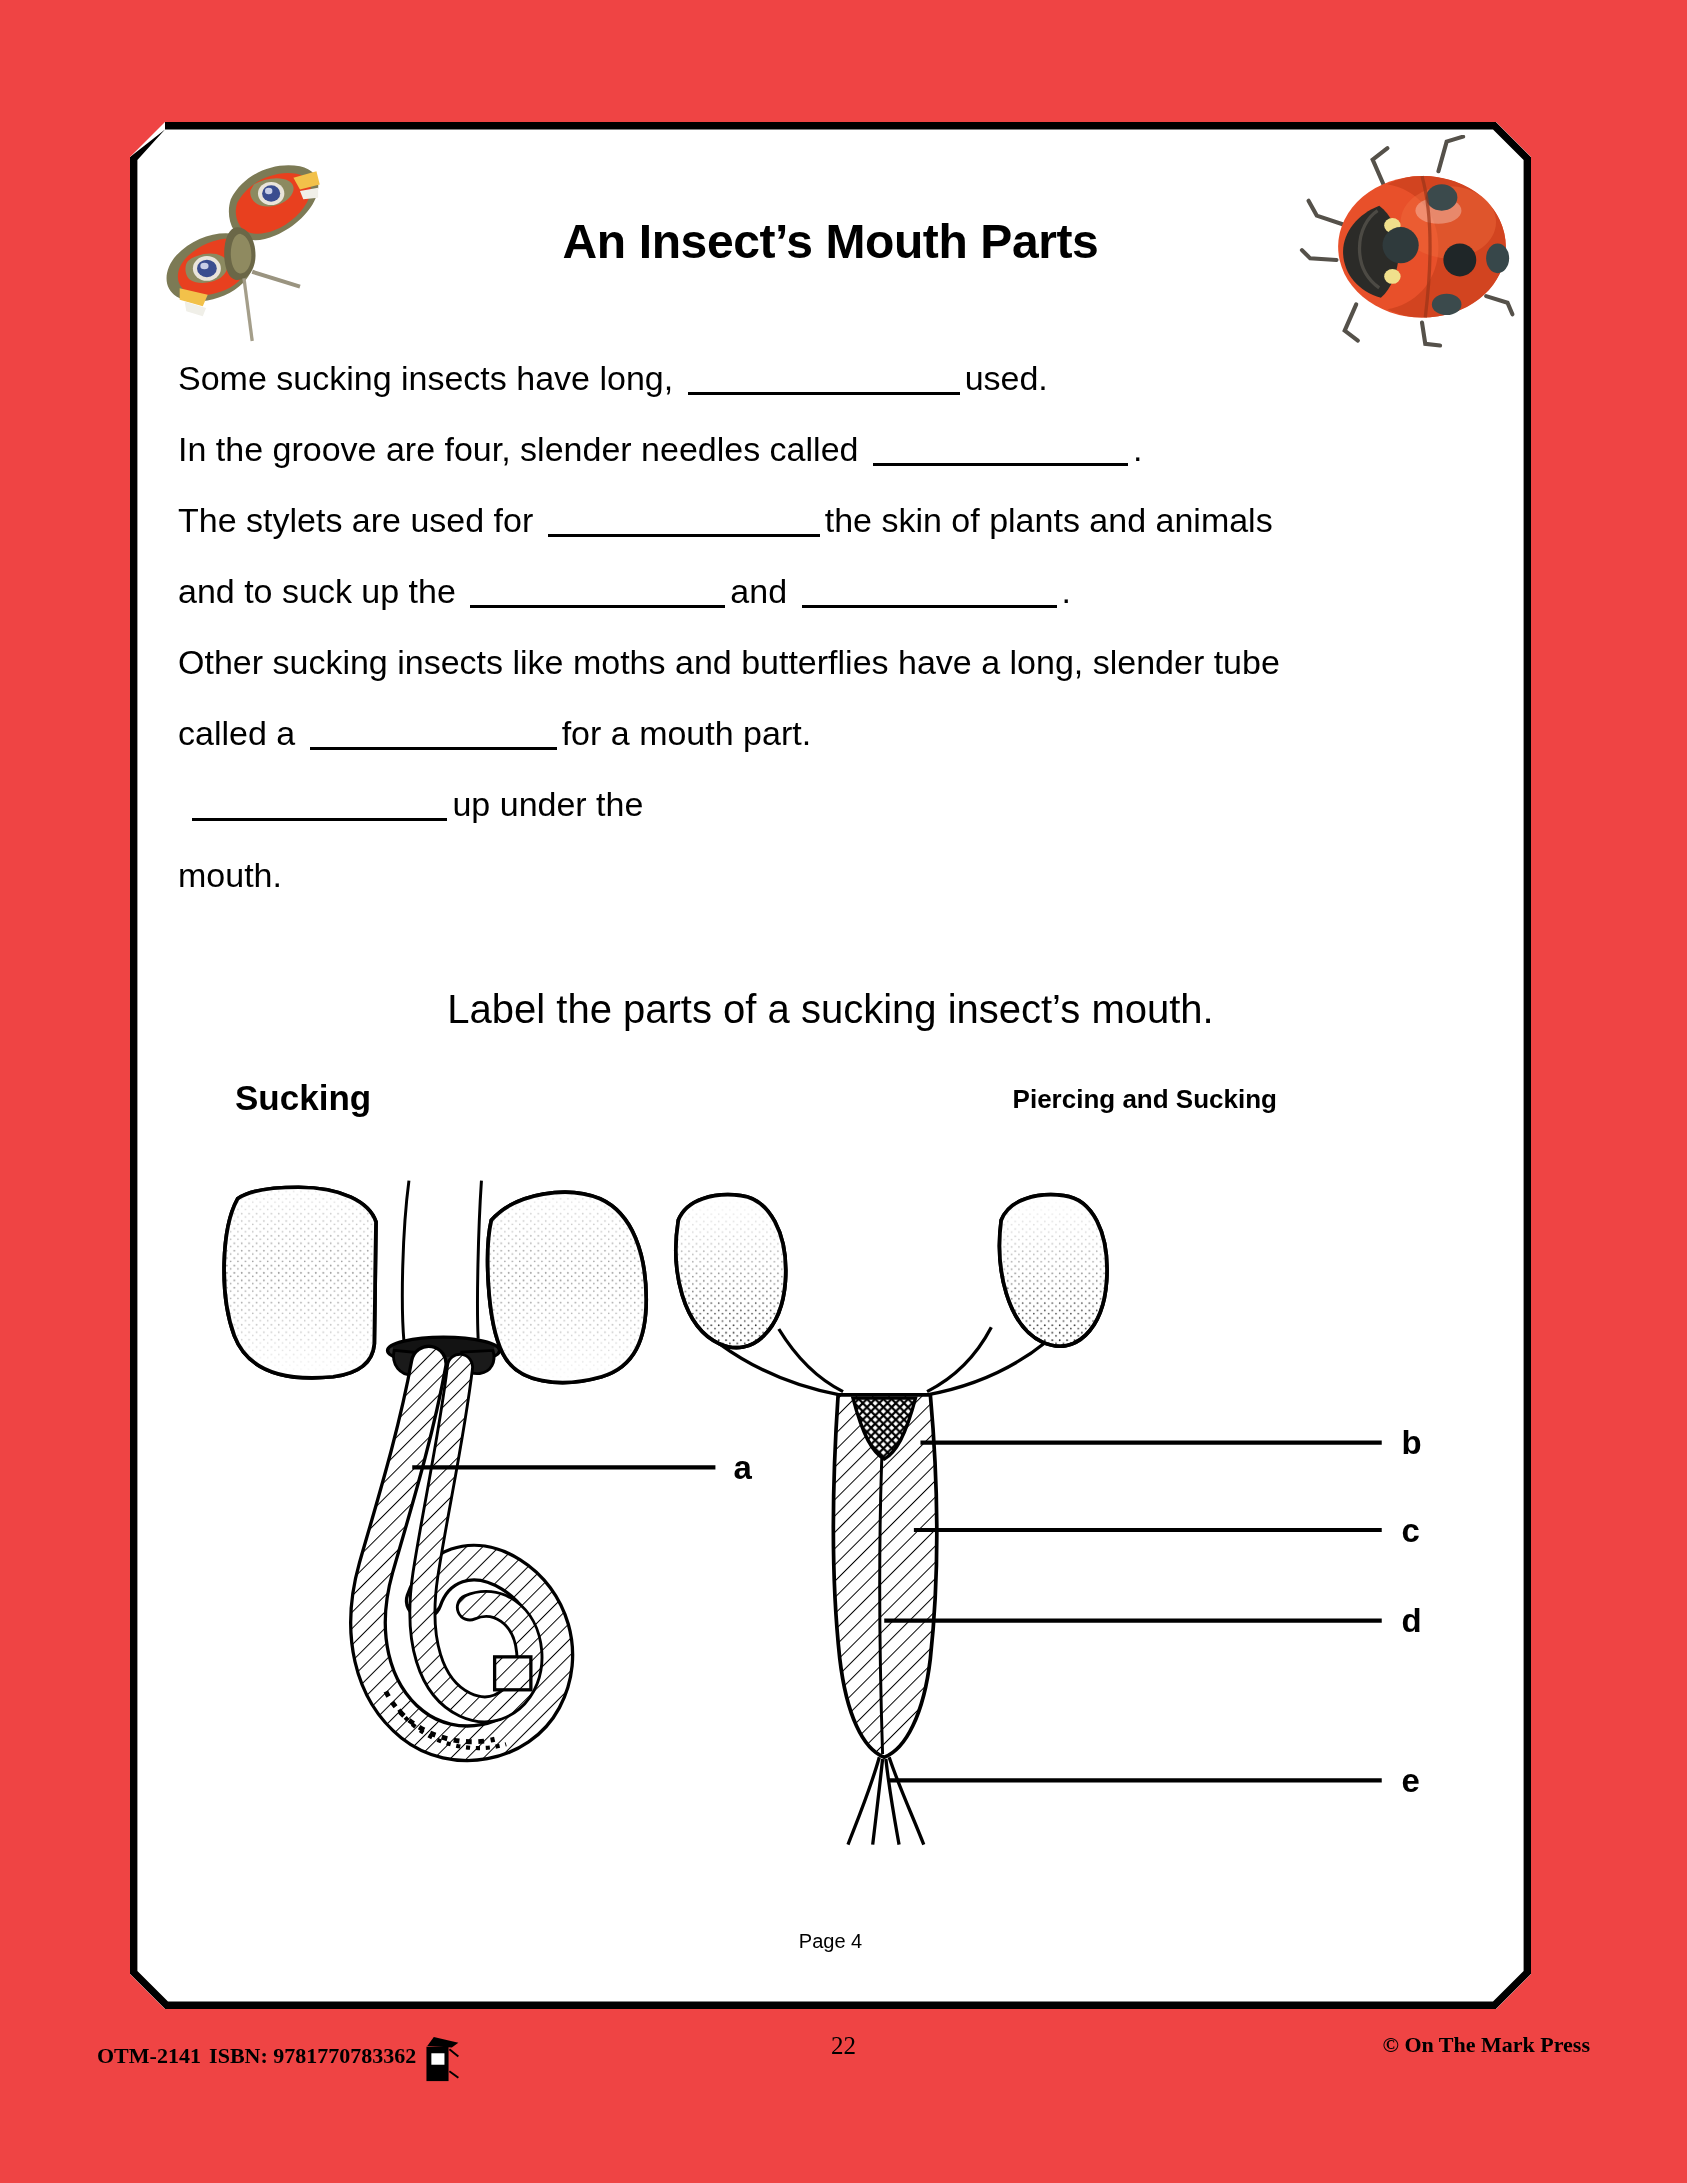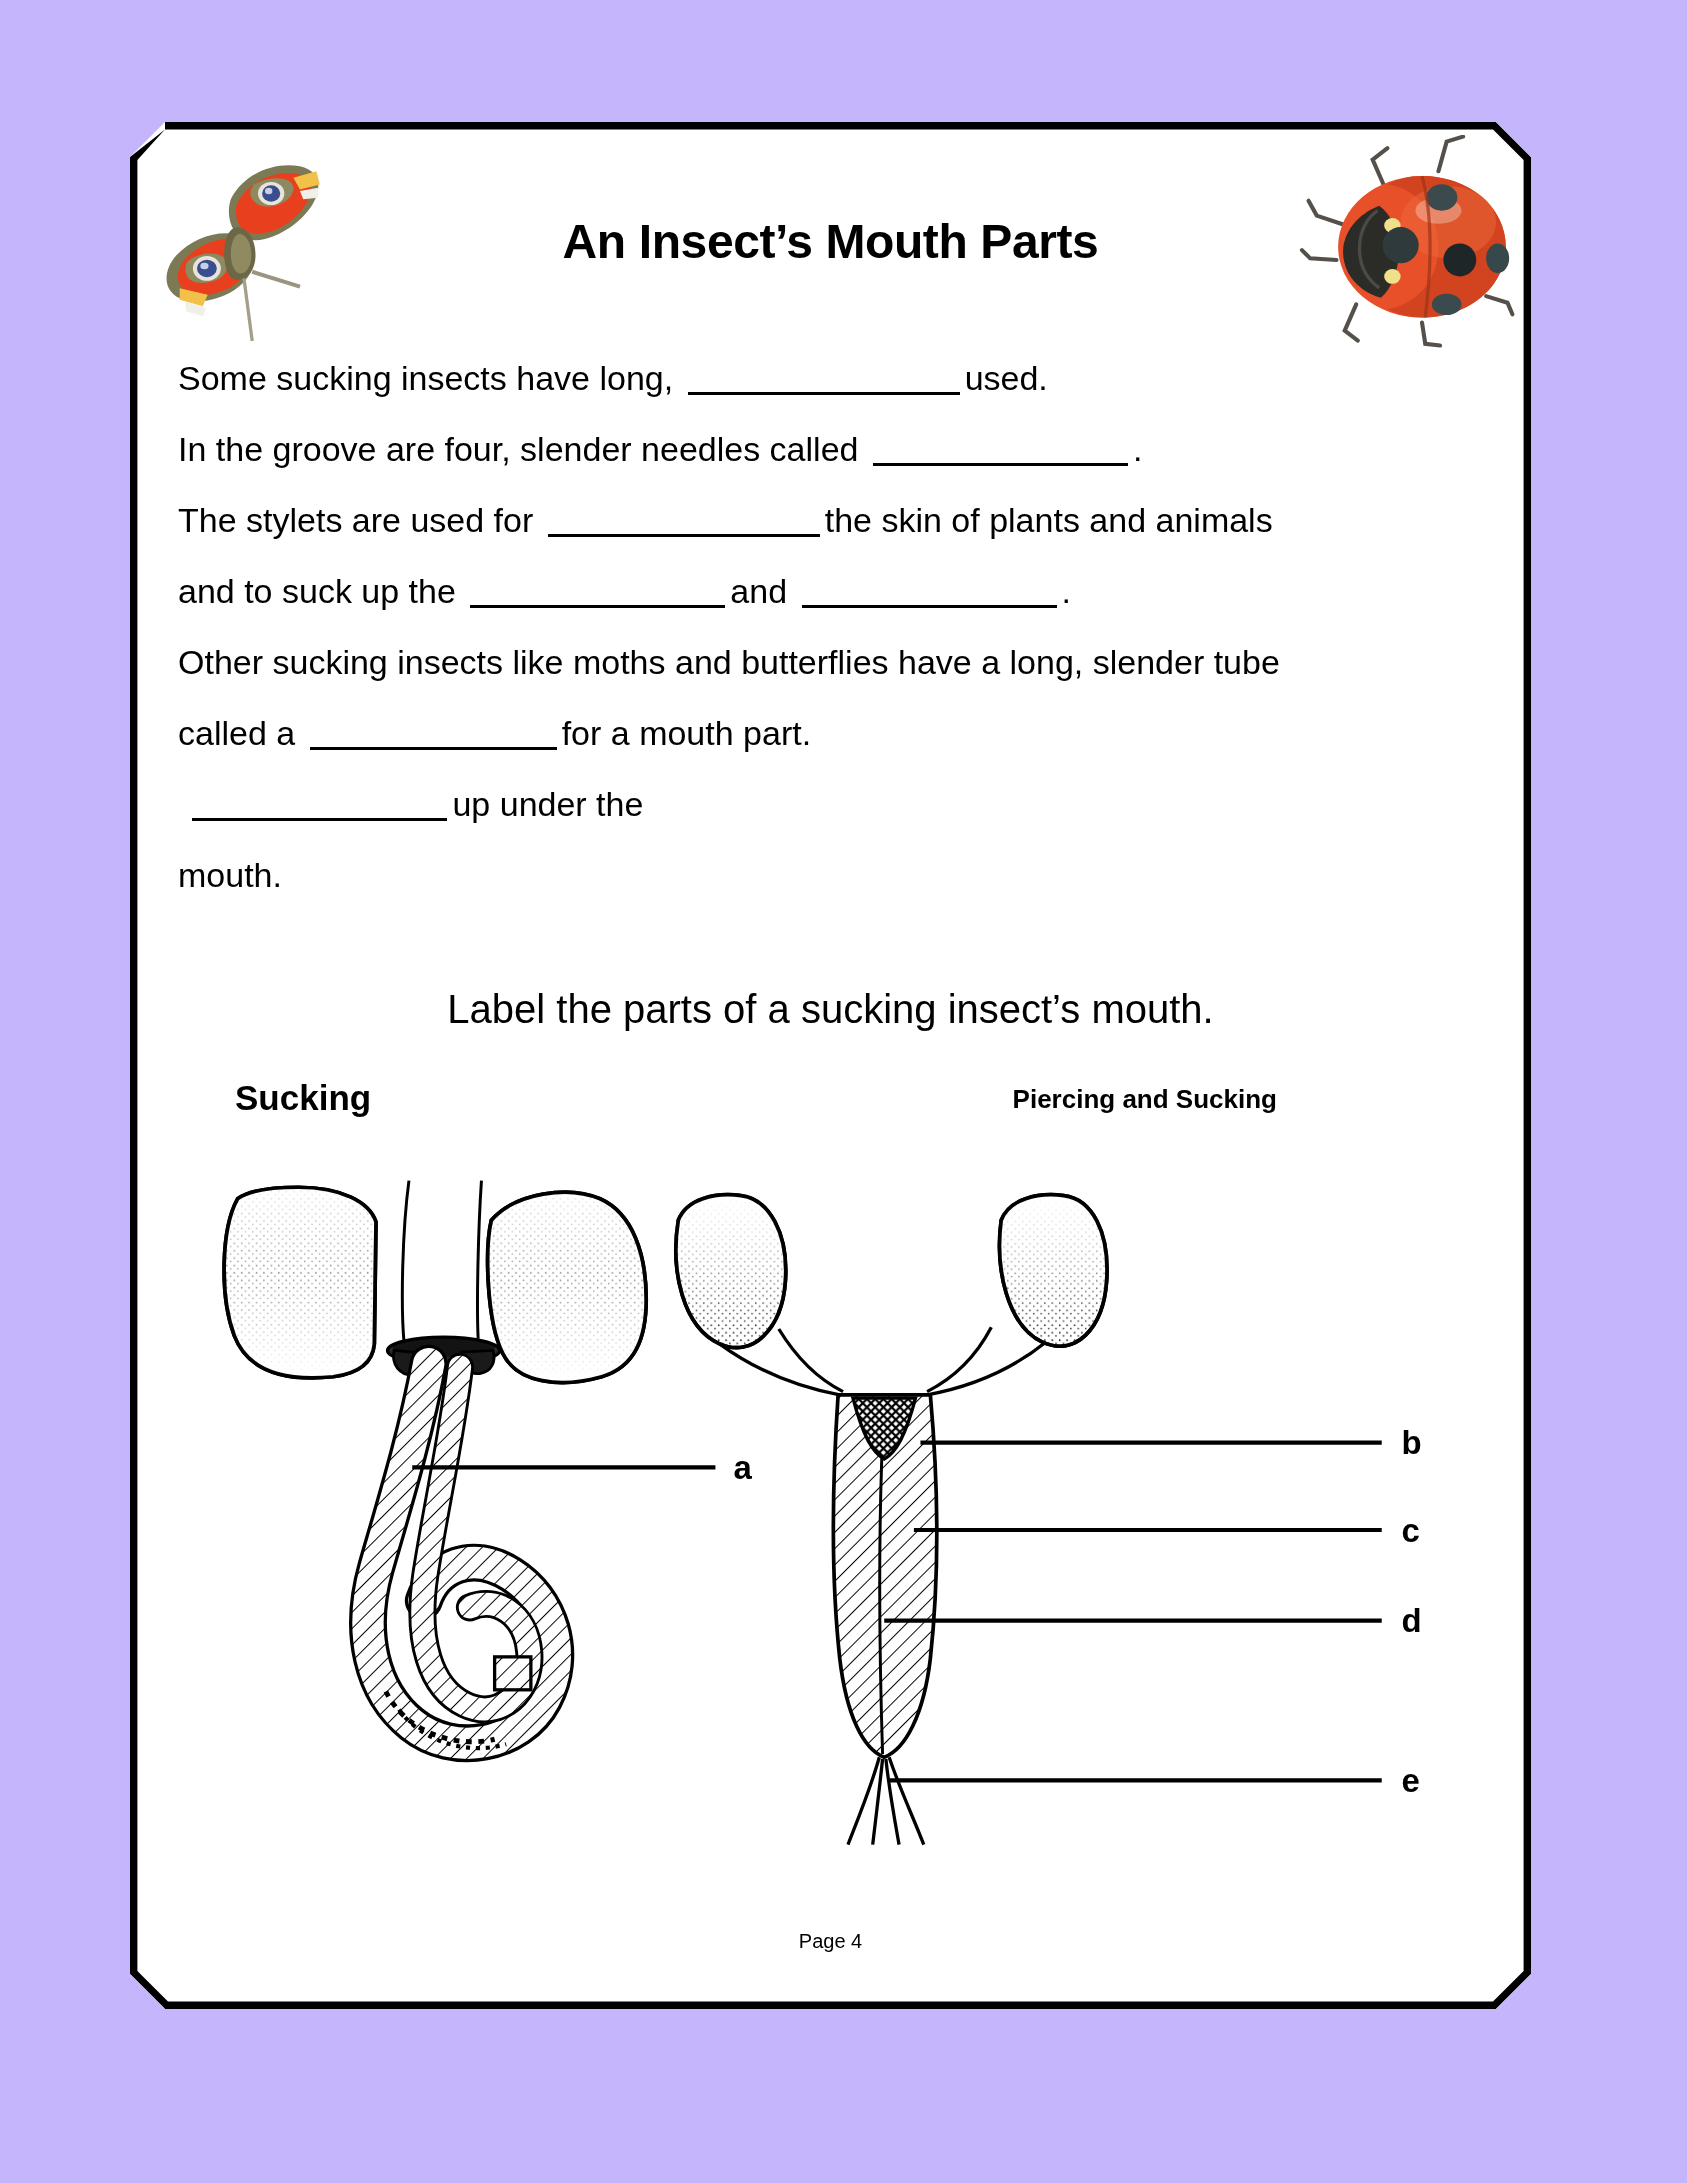--- a/index.html
+++ b/index.html
@@ -8,21 +8,21 @@
     background: #ffffff;
   }
   body {
     font-family: "Liberation Sans", sans-serif;
     color: #000000;
   }
   #page {
     position: relative;
     width: 1687px;
     height: 2183px;
-    background: #c4b5fd;
+    background: #ef4444;
     overflow: hidden;
   }
 
   
   .frame {
     position: absolute;
     left: 130px;
     top: 122px;
     width: 1401px;
     height: 1887px;
@@ -465,15 +465,32 @@
 
           <line x1="362" y1="798" x2="960" y2="798" stroke="#000000" stroke-width="5"></line>
           <text x="984" y="812" font-family="Liberation Sans, sans-serif" font-size="40" font-weight="bold" fill="#000000">e</text>
         </svg>
       </div>
     </div>
 
     <div class="page-label">Page 4</div>
   </div>
 
+  <div class="footer">
+    <div class="footer-left">
+      <span>OTM-2141</span>
+      <span>ISBN: 9781770783362</span>
+      <span class="book-icon">
+        <svg viewBox="0 0 44 58" width="36" height="48" aria-hidden="true">
+          <path d="M3 14 L30 14 L30 56 L3 56 Z" fill="#000000"></path>
+          <rect x="9" y="22" width="16" height="14" fill="#ffffff"></rect>
+          <path d="M4 13 L12 2 L42 9 L34 15 Z" fill="#000000"></path>
+          <path d="M31 17 L42 26" stroke="#000000" stroke-width="2.4" fill="none"></path>
+          <path d="M31 44 L42 52" stroke="#000000" stroke-width="2.4" fill="none"></path>
+        </svg>
+      </span>
+    </div>
+    <div class="footer-center">22</div>
+    <div class="footer-right">© On The Mark Press</div>
+  </div>
 
 </div>
 
 
 </body></html>

